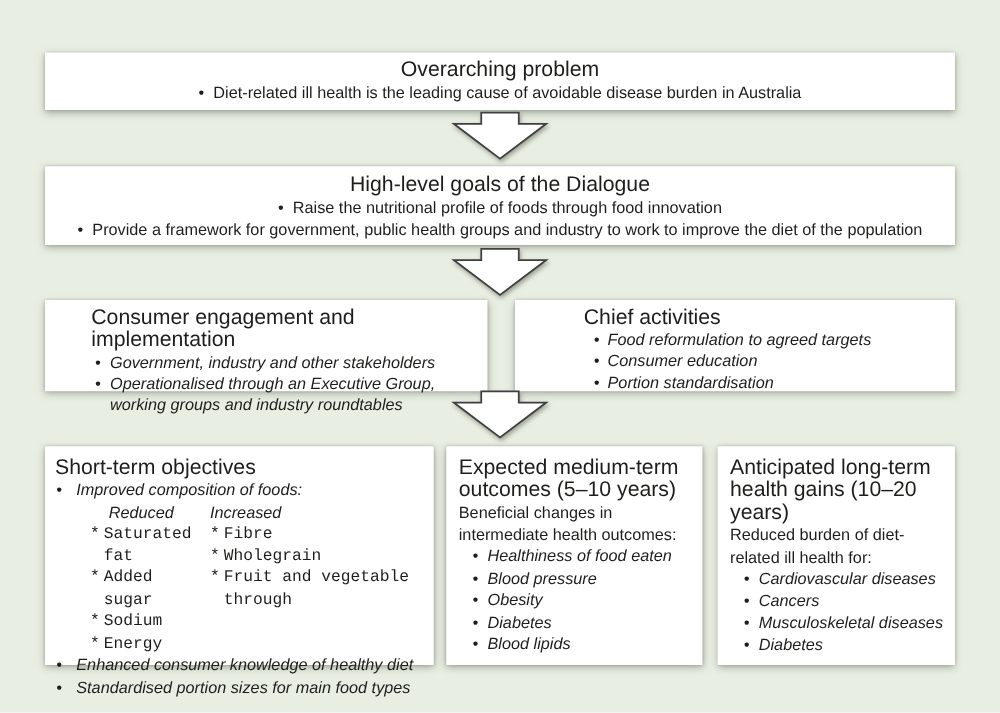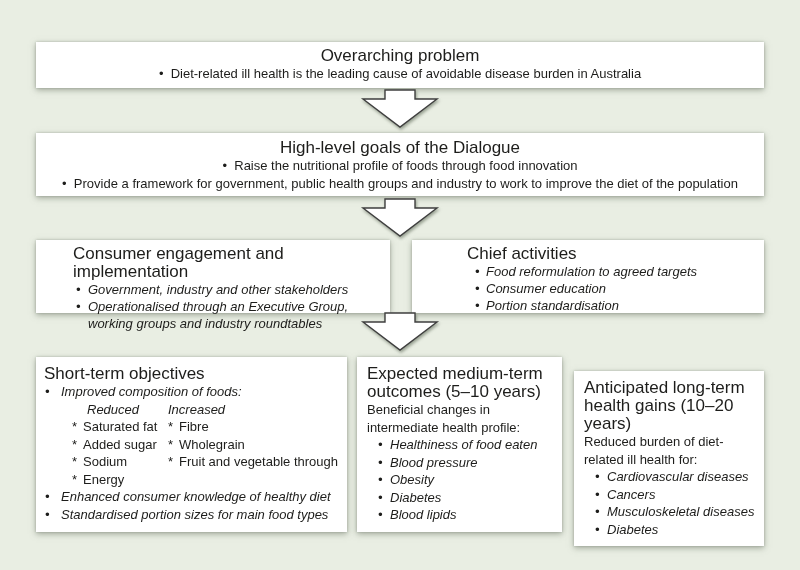--- a/index.html
+++ b/index.html
@@ -20,21 +20,21 @@
   #box-overarching{left:36px;top:42px;width:728px;height:46px;padding-top:5px;text-align:center;line-height:18px;}
   #box-goals{left:36px;top:133px;width:728px;height:63px;padding-top:6px;text-align:center;line-height:18px;}
   .cb::before{content:"\2022\00a0\00a0";}
   .cb{margin:0;}
   
   #box-engagement{left:36px;top:240px;width:354px;height:73px;padding:5px 8px 0 37px;line-height:17px;}
   #box-activities{left:412px;top:240px;width:352px;height:73px;padding:5px 8px 0 55px;line-height:17px;}
   
   #box-short{left:36px;top:357px;width:311px;height:175px;padding:8px 2px 0 8px;}
   #box-medium{left:357px;top:357px;width:205px;height:175px;padding:8px 8px 0 10px;}
-  #box-long{left:574px;top:371px;width:190px;height:175px;padding:8px 4px 0 10px;}
+  #box-long{left:574px;top:357px;width:190px;height:175px;padding:8px 4px 0 10px;}
   
   ul.blist{list-style:none;margin:0;padding:0;font-style:italic;}
   ul.blist li{position:relative;padding-left:17px;}
   ul.blist li::before{content:"\2022";position:absolute;left:2px;}
   #box-engagement ul.blist{margin-left:3px;}
   #box-engagement ul.blist li{padding-left:12px;}
   #box-engagement ul.blist li::before{left:0;}
   #box-activities ul.blist{margin-left:8px;}
   #box-activities ul.blist li{padding-left:11px;}
   #box-activities ul.blist li::before{left:0;}
@@ -42,21 +42,21 @@
   #box-medium ul.blist li, #box-long ul.blist li{padding-left:12px;}
   #box-medium ul.blist li::before, #box-long ul.blist li::before{left:0;}
   #box-short ul.blist li::before{left:1px;}
   .intro{margin:0;}
   
   .cols{display:flex;margin-left:28px;}
   .col-reduced{width:96px;flex:none;}
   .col-increased{flex:1;min-width:0;}
   .colhead{font-style:italic;}
   .col-reduced .colhead{margin-left:15px;}
-  .star{position:relative;padding-left:11px;}
+  .star{position:relative;padding-left:11px;font-family:Liberation Mono, monospace;}
   .star::before{content:"*";position:absolute;left:0;}
   
   .arrow{position:absolute;left:352px;width:96px;height:40px;
     filter:drop-shadow(1px 2px 1.5px rgba(108,118,102,.65));}
   #arrow-1{top:89px;}
   #arrow-2{top:198px;}
   #arrow-3{top:312px;}
   .arrow polygon{fill:var(--box-bg,#ffffff);stroke:var(--outline,#3f3f3f);stroke-width:1.4;stroke-linejoin:miter;}
 </style>
 </head>
@@ -125,21 +125,21 @@
       </div>
     </div>
     <ul class="blist">
       <li>Enhanced consumer knowledge of healthy diet</li>
       <li>Standardised portion sizes for main food types</li>
     </ul>
   </section>
 
   <section class="box" id="box-medium">
     <h3>Expected medium-term outcomes (5–10 years)</h3>
-    <p class="intro">Beneficial changes in intermediate health profile:</p>
+    <p class="intro">Beneficial changes in intermediate health outcomes:</p>
     <ul class="blist">
       <li>Healthiness of food eaten</li>
       <li>Blood pressure</li>
       <li>Obesity</li>
       <li>Diabetes</li>
       <li>Blood lipids</li>
     </ul>
   </section>
 
   <section class="box" id="box-long">

